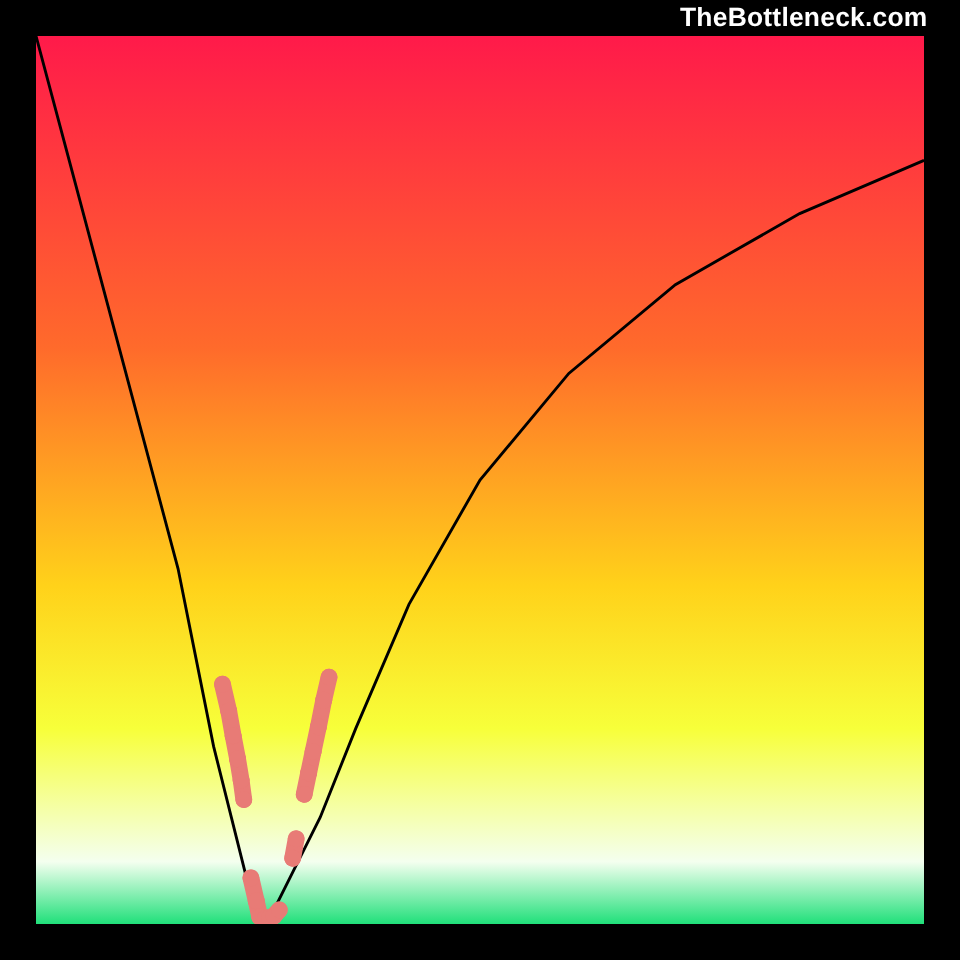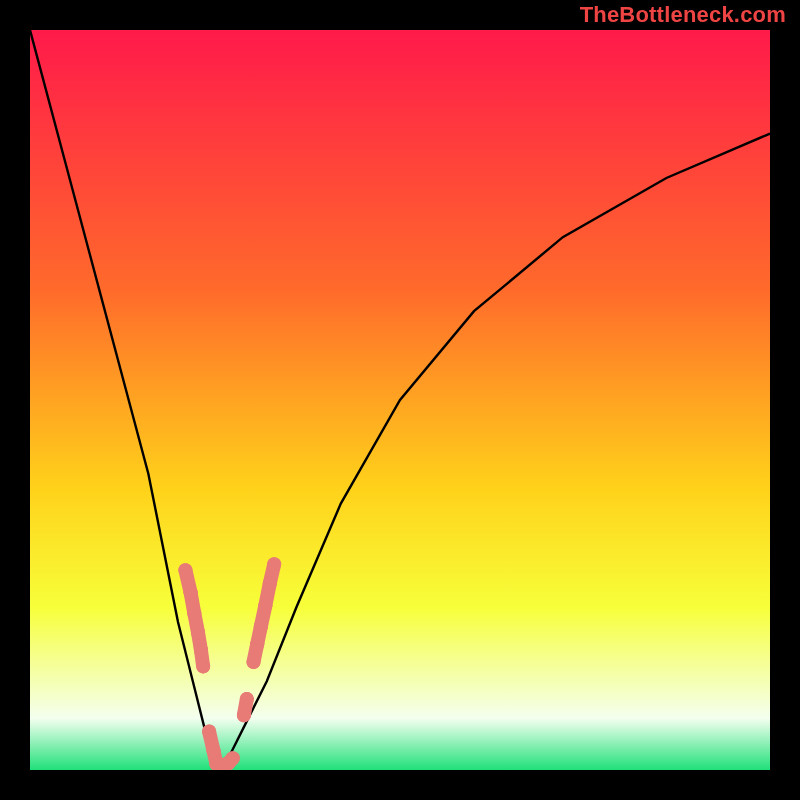--- a/index.html
+++ b/index.html
@@ -1,20 +1,20 @@
 <!DOCTYPE html>
 <html><head>
 <meta charset="utf-8">
 <style>
   html,body{margin:0;padding:0;width:800px;height:800px;background:#000;}
   .stage{position:relative;width:800px;height:800px;background:#000;overflow:hidden;}
   .watermark{
-    position:absolute;top:4px;right:14px;
+    position:absolute;top:4px;right:27px;
     font:600 22px/1 Arial,Helvetica,sans-serif;
-    color:#ef4444;letter-spacing:.2px;user-select:none;
+    color:#ffffff;letter-spacing:.2px;user-select:none;
   }
   .plot{position:absolute;left:30px;top:30px;width:740px;height:740px;}
   svg{display:block}
 </style>
 </head>
 <body>
 
 <div class="stage">
   <div class="watermark">TheBottleneck.com</div>
 

